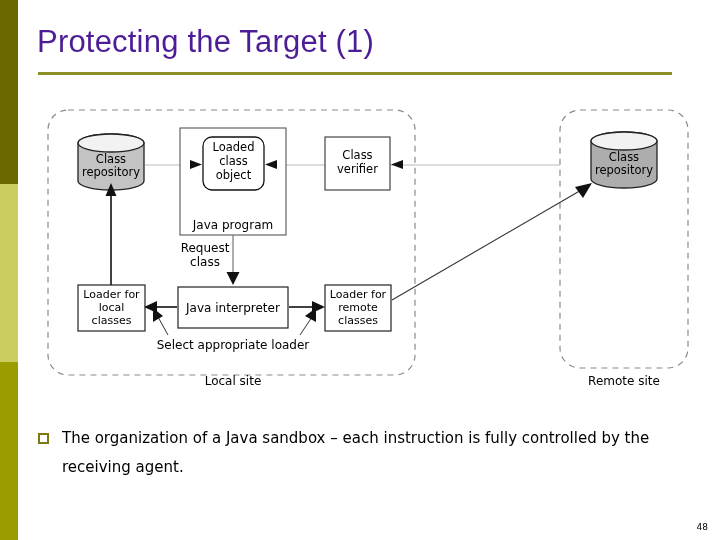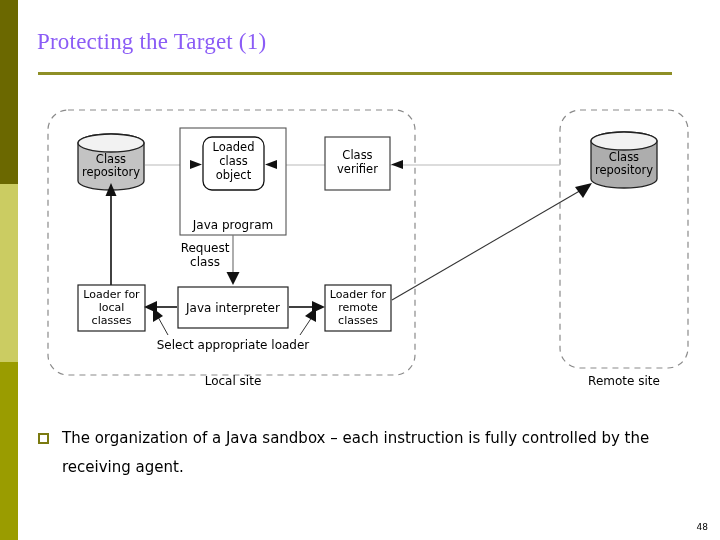--- a/index.html
+++ b/index.html
@@ -31,24 +31,24 @@
   }
   .band-dark  { top: 0;     height: 184px; background: #6b6800; }
   .band-light { top: 184px; height: 178px; background: #cbcc62; }
   .band-mid   { top: 362px; height: 178px; background: #9a9c00; }
 
   
   .slide-title {
     position: absolute;
     left: 37px;
     top: 22px;
-    font-family: Liberation Serif, serif;
-    font-size: 23px;
+    font-family: Liberation Sans, sans-serif;
+    font-size: 31px;
     line-height: 40px;
-    color: #8b5cf6;
+    color: #4c1d95;
     letter-spacing: 0.2px;
     white-space: nowrap;
   }
   .title-rule {
     position: absolute;
     left: 38px;
     top: 72px;
     width: 634px;
     height: 3px;
     background: #8e8f26;

